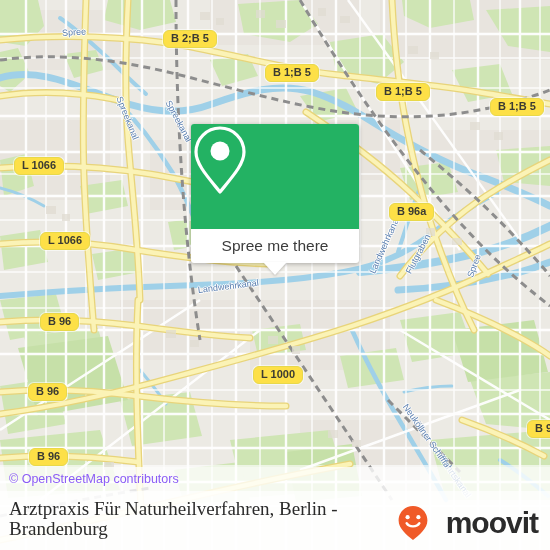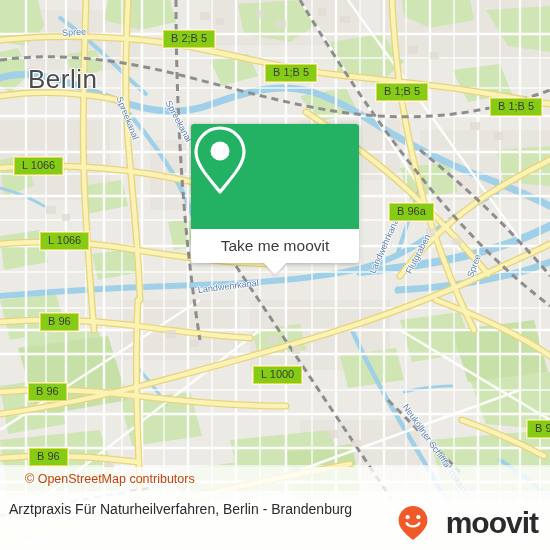--- a/index.html
+++ b/index.html
@@ -16,22 +16,22 @@
 
   
   .maplabel{position:absolute;white-space:nowrap;color:#5a5a5a;
     text-shadow:1px 0 #fff,-1px 0 #fff,0 1px #fff,0 -1px #fff,1px 1px #fff,-1px -1px #fff,1px -1px #fff,-1px 1px #fff;
     pointer-events:none;}
   .city{font-size:26px;color:#4a4a50;letter-spacing:.5px;}
   .water{font-size:9px;color:#5a7fb0;font-style:normal;
     text-shadow:1px 0 #fff,-1px 0 #fff,0 1px #fff,0 -1px #fff;}
 
   
-  .shield{position:absolute;background:#84cc16;border:1.6px solid #e8d84a;
-    border-radius:0;color:#3b3b33;font-size:11px;font-weight:normal;
+  .shield{position:absolute;background:#fde047;border:1.6px solid #e8d84a;
+    border-radius:6px;color:#3b3b33;font-size:11px;font-weight:bold;
     padding:2px 7px 3px 7px;line-height:11px;white-space:nowrap;
     box-shadow:0 0 0 1px rgba(255,255,255,.55);}
 
   
   .card{position:absolute;left:191px;top:124px;width:168px;height:139px;
     background:#fff;border-radius:3px;box-shadow:0 1px 4px rgba(0,0,0,.28);}
   .card-green{position:absolute;left:0;top:0;width:168px;height:105px;
     background:#23b263;border-radius:3px 3px 0 0;
     display:flex;align-items:center;justify-content:center;}
   .card-green svg{display:block;}
@@ -40,27 +40,27 @@
     font-size:15.5px;color:#3c3c3c;}
   .card-tail{position:absolute;left:50%;top:138px;transform:translateX(-50%);
     width:0;height:0;border-left:12px solid transparent;border-right:12px solid transparent;
     border-top:13px solid #fff;
     filter:drop-shadow(0 1px 1px rgba(0,0,0,.18));}
 
   
   .attrib{position:absolute;left:0;top:467px;width:550px;height:24px;
     background:rgba(255,255,255,.78);
     display:flex;align-items:center;}
-  .attrib span{font-size:12.5px;color:#c2410c;padding-left:25px;}
+  .attrib span{font-size:12.5px;color:#8b5cf6;padding-left:9px;}
 
   
   .footer{position:absolute;left:0;top:491px;width:550px;height:59px;
     background:rgba(255,255,255,.93);overflow:hidden;}
   .footer-title{position:absolute;left:9px;top:8px;width:380px;
-    font-size:14px;line-height:20px;color:#2b2b2b;}
+    font-size:19px;line-height:20px;color:#2b2b2b;font-family:Liberation Serif, serif;}
   .logo{position:absolute;right:12px;top:14px;display:flex;align-items:center;gap:17px;}
   .logo-word{font-size:30px;font-weight:bold;color:#2b2b2b;letter-spacing:-1px;line-height:30px;}
 </style>
 </head>
 <body>
 
 <div id="root">
 
   <div class="map">
     <svg width="550" height="550" viewBox="0 0 550 550">
@@ -284,21 +284,20 @@
           <rect x="292" y="346" width="8" height="8"></rect>
         <rect x="328" y="430" width="10" height="8"></rect>
           <rect x="352" y="440" width="9" height="7"></rect>
         <rect x="46" y="206" width="10" height="8"></rect>
           <rect x="62" y="214" width="8" height="7"></rect>
         <rect x="104" y="462" width="10" height="8"></rect>
           <rect x="126" y="470" width="9" height="7"></rect>
       </g>
     </svg>
 
-    <div class="maplabel city" style="left:28px;top:64px;">Berlin</div>
 
     <div id="water-label-host">
         <div class="maplabel water" style="left: 62px; top: 28px; transform: rotate(-4deg); transform-origin: left center;">Spree</div>
         <div class="maplabel water" style="left: 119px; top: 92px; transform: rotate(68deg); transform-origin: left center;">Spreekanal</div>
         <div class="maplabel water" style="left: 168px; top: 96px; transform: rotate(62deg); transform-origin: left center;">Spreekanal</div>
         <div class="maplabel water" style="left: 198px; top: 285px; transform: rotate(-7deg); transform-origin: left center;">Landwehrkanal</div>
         <div class="maplabel water" style="left: 372px; top: 268px; transform: rotate(-66deg); transform-origin: left center;">Landwehrkanal</div>
         <div class="maplabel water" style="left: 408px; top: 268px; transform: rotate(-62deg); transform-origin: left center;">Flutgraben</div>
         <div class="maplabel water" style="left: 470px; top: 272px; transform: rotate(-70deg); transform-origin: left center;">Spree</div>
         <div class="maplabel water" style="left: 405px; top: 400px; transform: rotate(55deg); transform-origin: left center;">Neuköllner Schifffahrtskanal</div>
@@ -319,21 +318,21 @@
         <div class="shield" style="left: 527px; top: 420px;">B 9</div>
       </div>
 
     <div class="card">
       <div class="card-green">
         <svg width="58" height="72" viewBox="0 0 58 72">
           <path d="M29 4 C 15.7 4 5 14.7 5 28 C 5 40 16 52 29 68 C 42 52 53 40 53 28 C 53 14.7 42.3 4 29 4 Z" fill="none" stroke="#ffffff" stroke-width="3.2" stroke-linejoin="round"></path>
           <circle cx="29" cy="27" r="9.5" fill="#ffffff"></circle>
         </svg>
       </div>
-      <div class="card-label">Take me moovit</div>
+      <div class="card-label">Spree me there</div>
       <div class="card-tail"></div>
     </div>
   </div>
 
   <div class="attrib">
     <span>© OpenStreetMap contributors</span>
   </div>
 
   <div class="footer">
     <div class="footer-title">Arztpraxis Für Naturheilverfahren, Berlin - Brandenburg</div>

